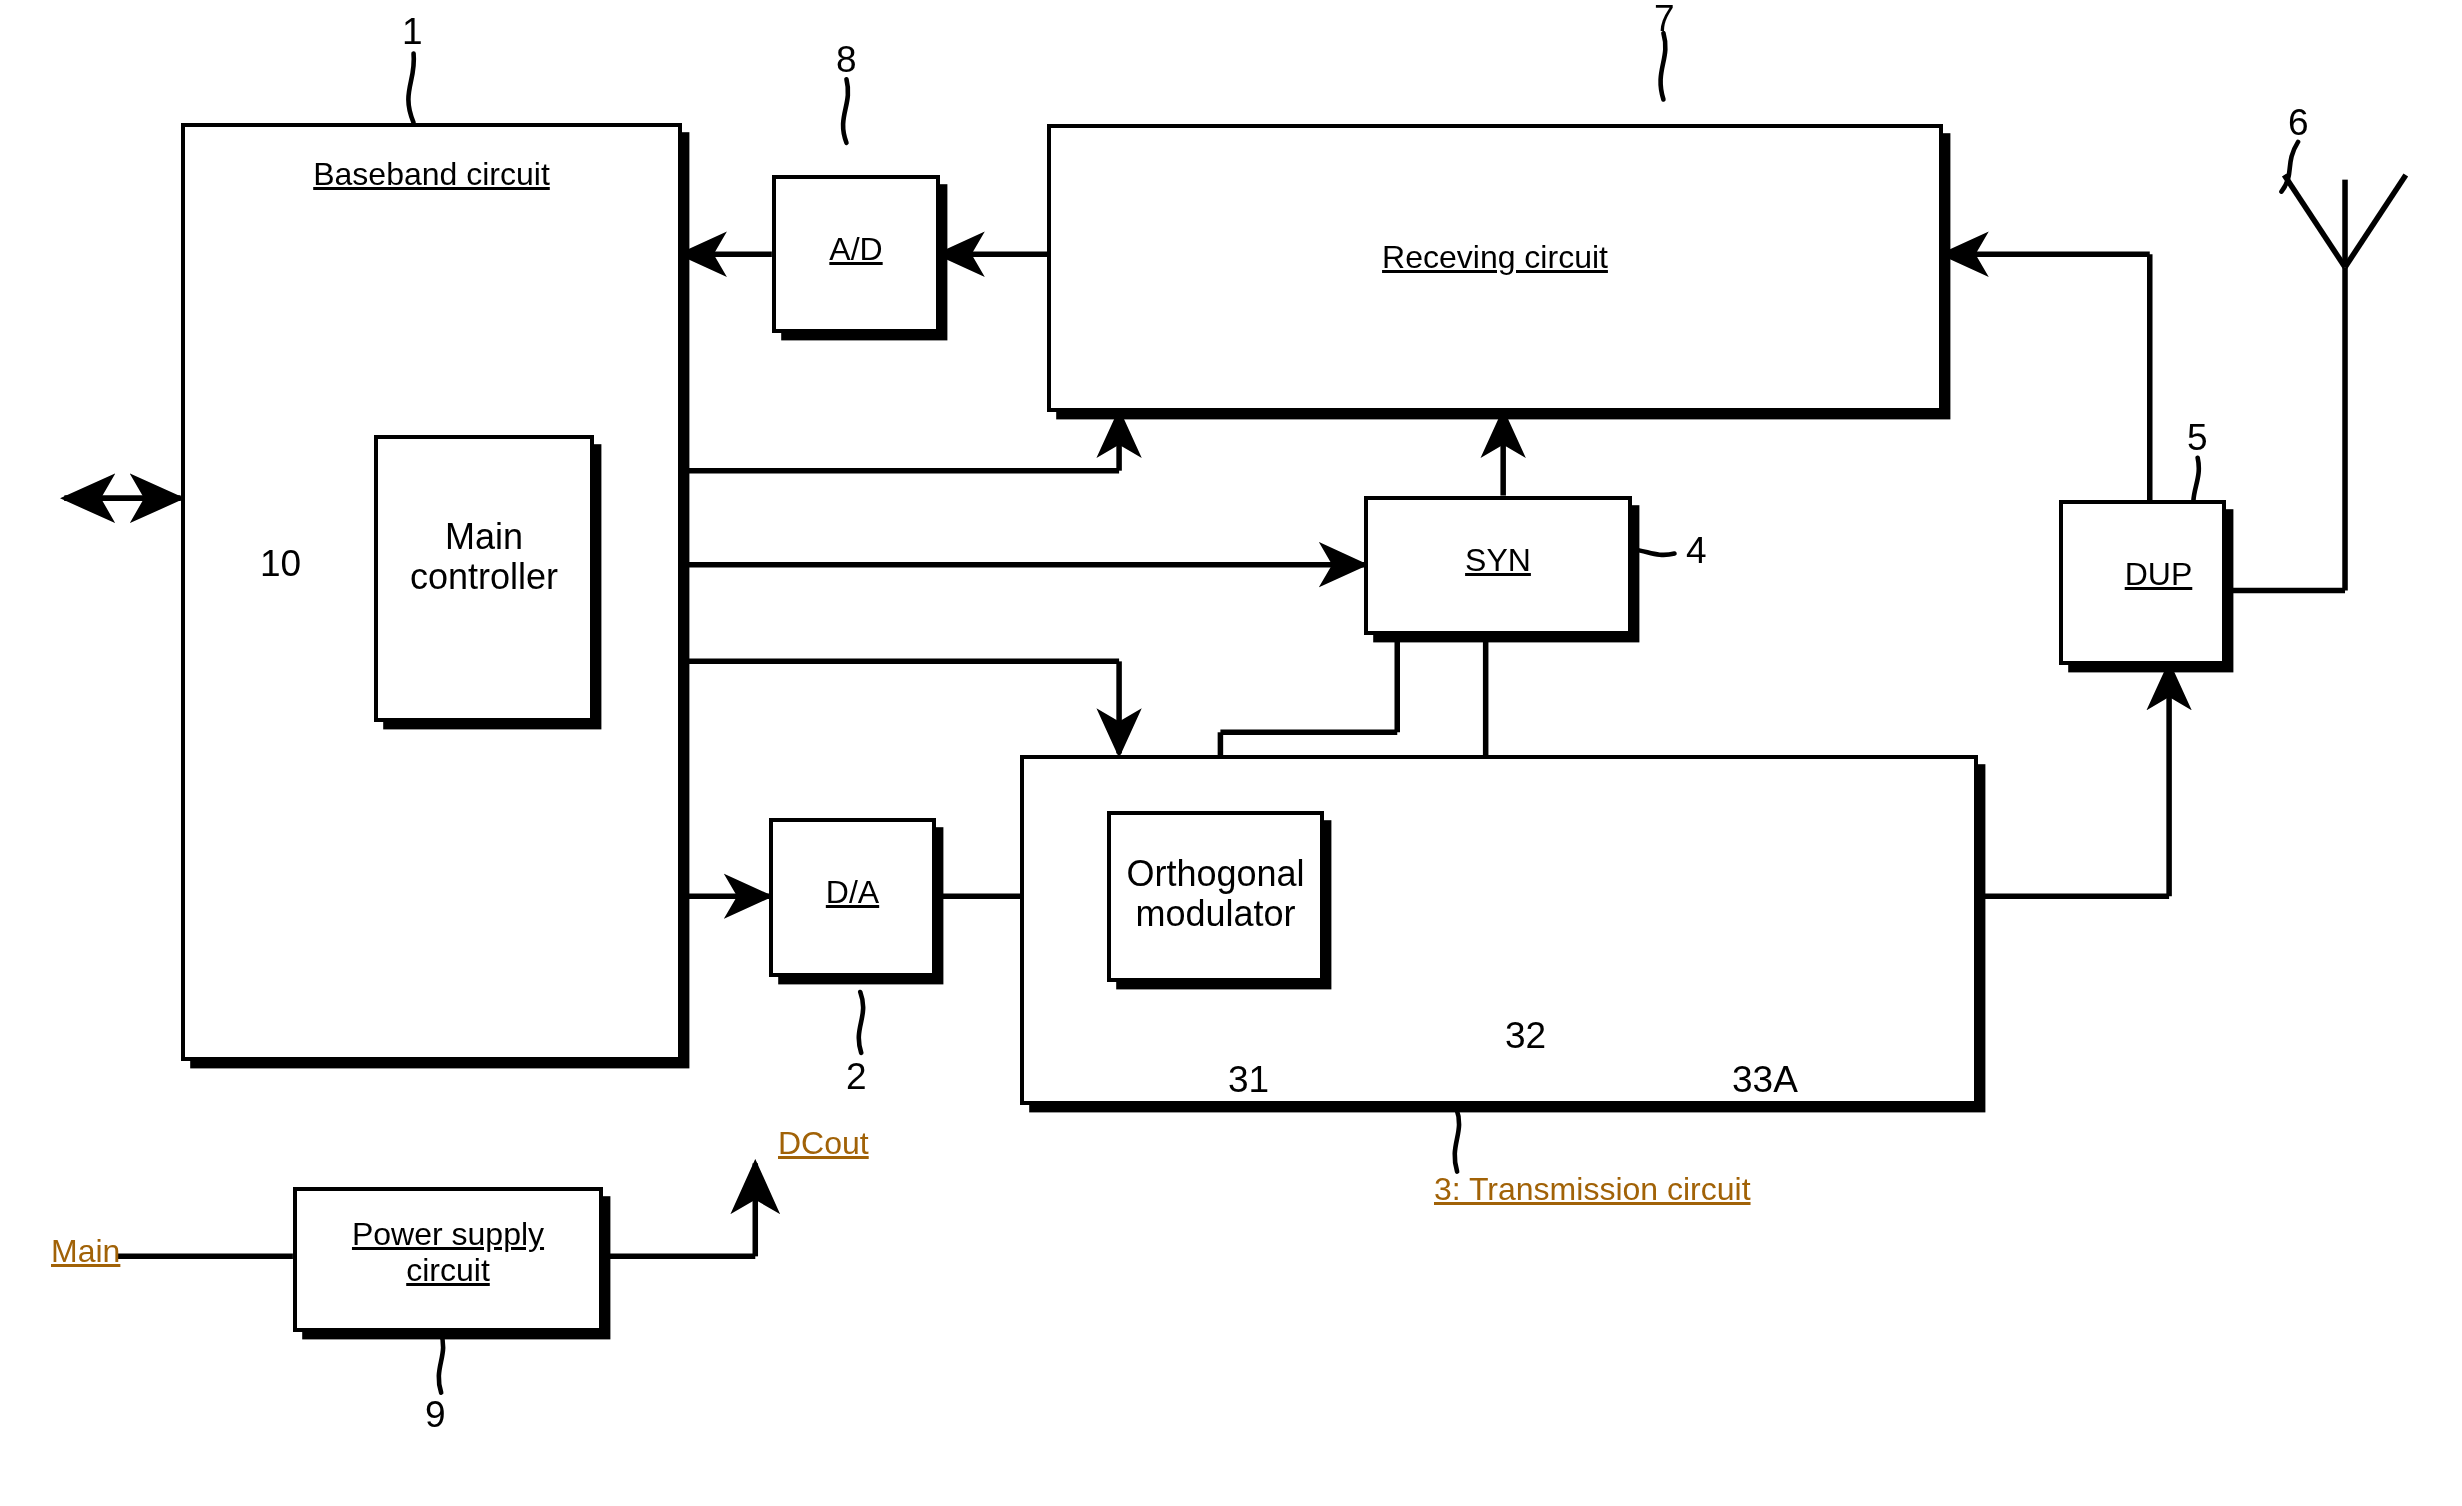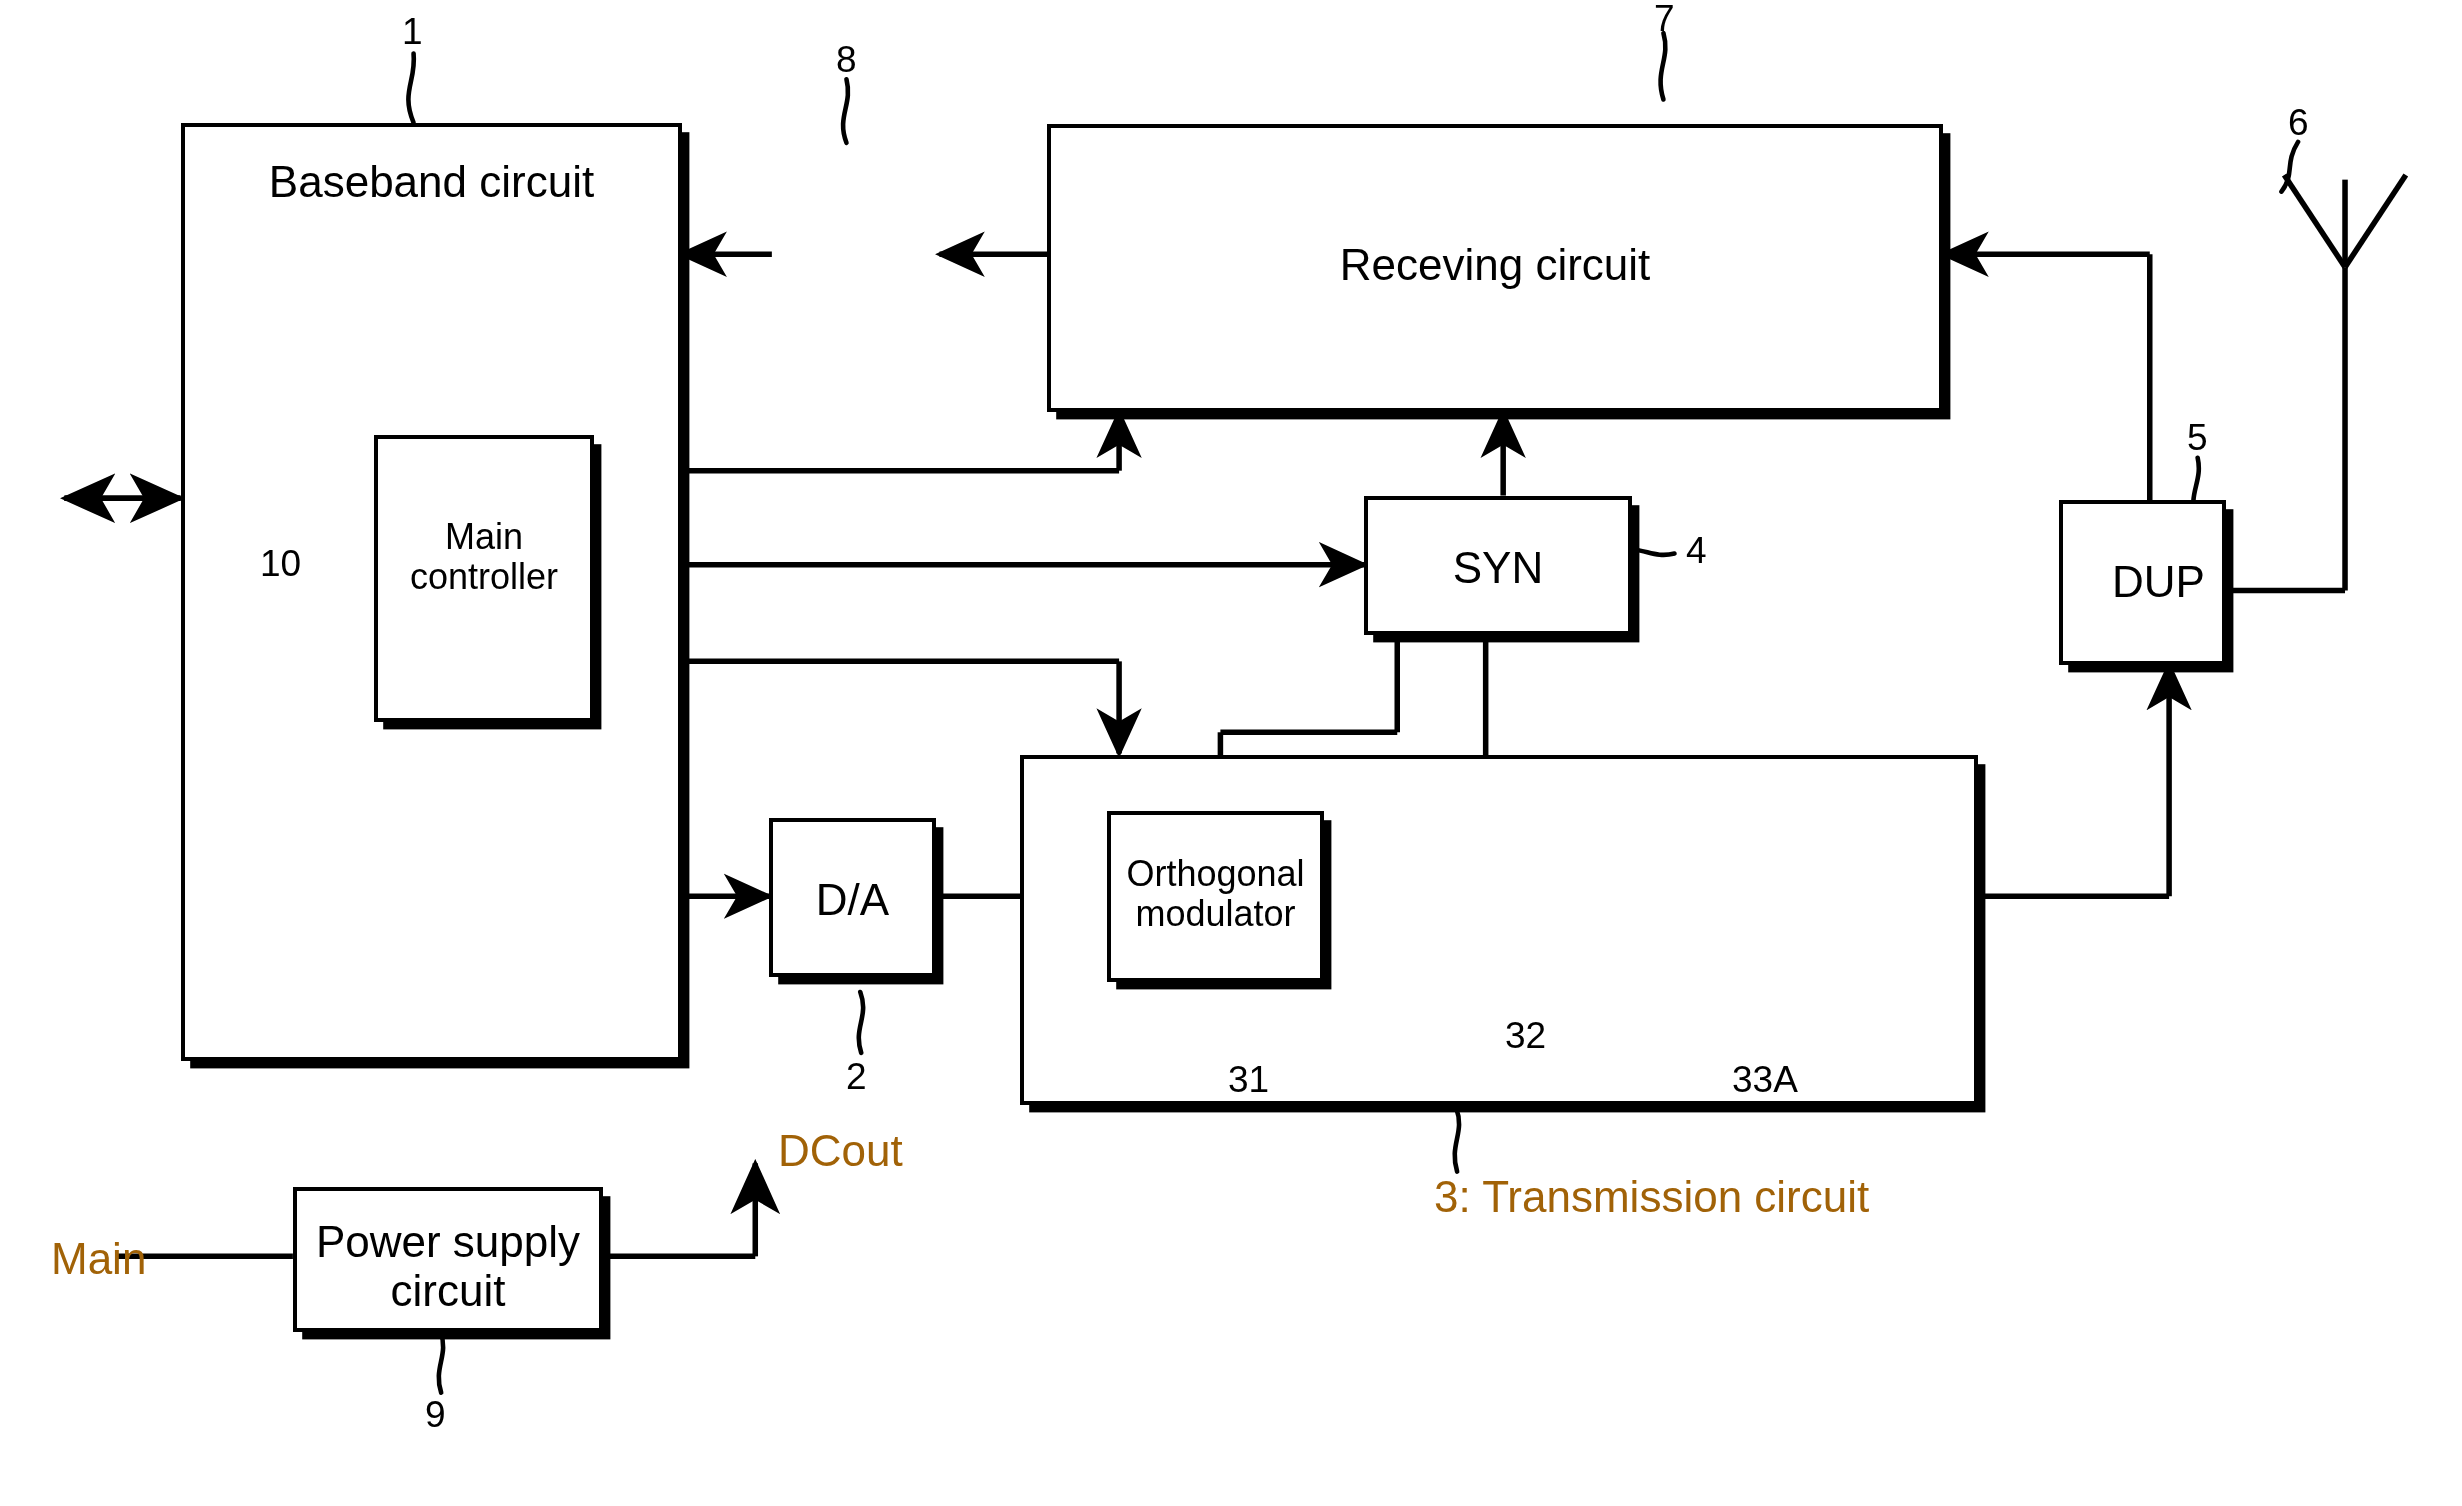--- a/index.html
+++ b/index.html
@@ -8,21 +8,21 @@
   svg#wires{position:absolute;left:0;top:0;width:2462px;height:1506px;}
 
   .box{position:absolute;background:#fff;border:4.6px solid #000;box-sizing:border-box;
        box-shadow:8.3px 8.3px 0 -0.9px #000;}
   .box .lbl{position:absolute;left:0;right:0;text-align:center;color:#000;line-height:1.12;
             white-space:pre-line;}
 
   .ref{position:absolute;color:#000;font-size:37px;line-height:1;white-space:nowrap;}
   .free{position:absolute;color:#a16207;white-space:nowrap;line-height:1.12;}
 
-  .t-big{font-size:44px;}
+  .t-big{font-size:32px;text-decoration:underline;}
   .t-med{font-size:36px;}
 </style>
 </head>
 <body>
 
 <div id="root">
 
   <svg id="wires" viewBox="0 0 2673 1635" xmlns="http://www.w3.org/2000/svg">
     <defs>
       <marker id="ah" markerWidth="9" markerHeight="9" refX="8.2" refY="4.5" orient="auto" markerUnits="strokeWidth">
@@ -110,20 +110,23 @@
 
   <div class="box" style="left:181px;top:123px;width:501px;height:938px;">
     <div class="lbl t-big" style="top:29.5px;">Baseband circuit</div>
   </div>
 
   <div class="box" style="left:374px;top:435px;width:220px;height:287px;">
     <div class="lbl t-med" style="top:78px;">Main
 controller</div>
   </div>
 
+  <div class="box" style="left:772px;top:175px;width:168px;height:158px;">
+    <div class="lbl t-big" style="top:53px;">A/D</div>
+  </div>
 
   <div class="box" style="left:769px;top:818px;width:167px;height:159px;">
     <div class="lbl t-big" style="top:53px;">D/A</div>
   </div>
 
   <div class="box" style="left:1364px;top:496px;width:268px;height:139px;">
     <div class="lbl t-big" style="top:43px;">SYN</div>
   </div>
 
   <div class="box" style="left:1047px;top:124px;width:896px;height:288px;">

